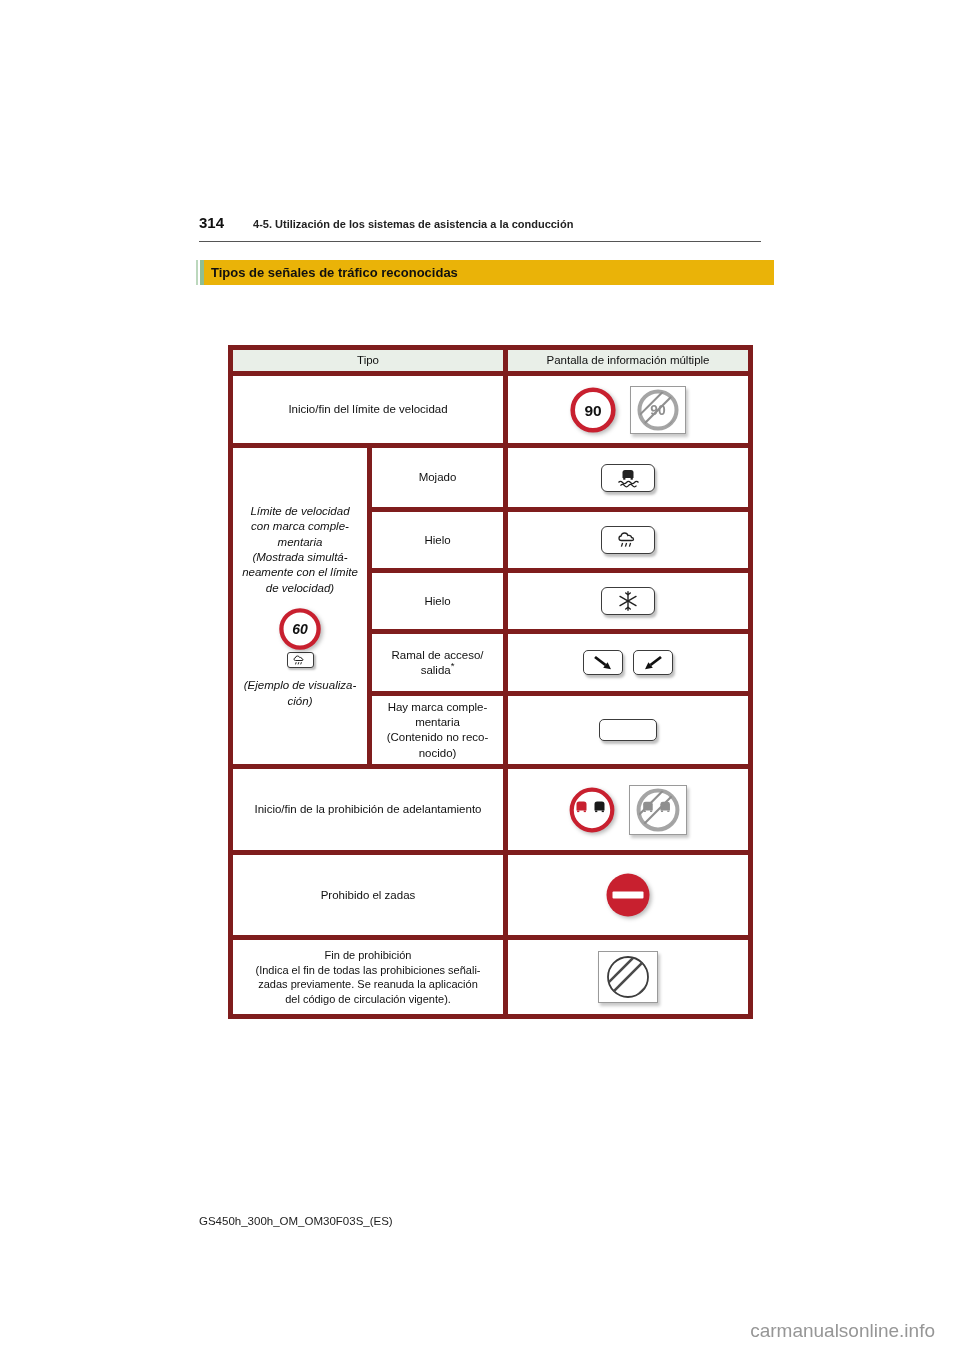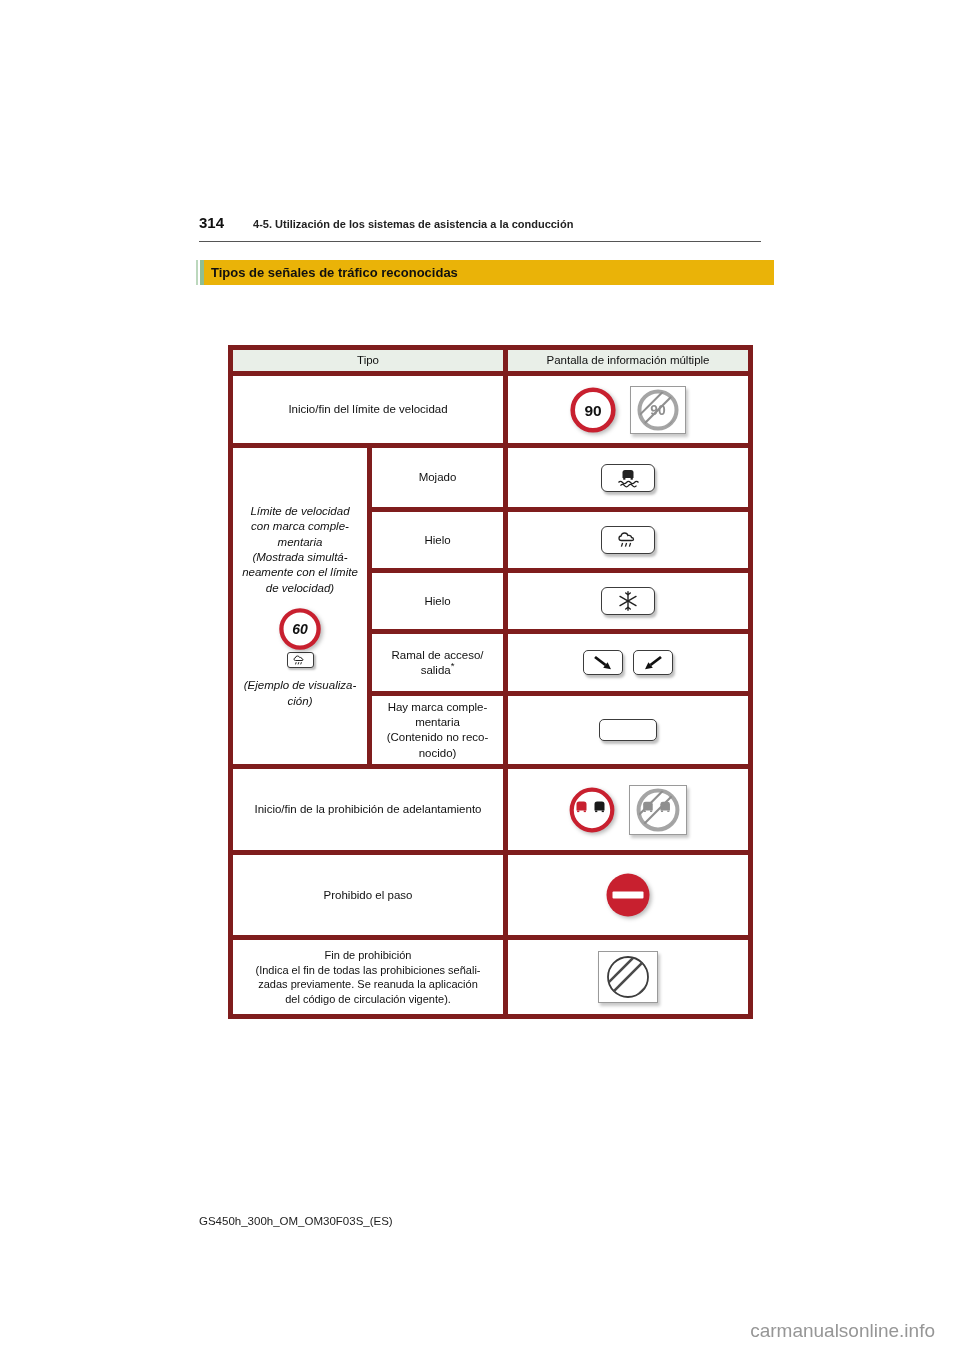--- a/index.html
+++ b/index.html
@@ -291,21 +291,21 @@
                 <line x1="0" y1="46" x2="46" y2="0"></line>
                 <line x1="15" y1="61" x2="61" y2="15"></line>
               </g>
             </svg>
           </span>
         </div>
       </td>
     </tr>
 
     <tr class="h85">
-      <td colspan="2">Prohibido el paso</td>
+      <td colspan="2">Prohibido el zadas</td>
       <td>
         <div class="icon-wrap">
           <svg class="shadow" width="48" height="48" viewBox="0 0 48 48">
             <circle cx="24" cy="24" r="21.5" fill="#c8202f"></circle>
             <rect x="8.5" y="20.6" width="31" height="6.8" rx="1" fill="#fff"></rect>
           </svg>
         </div>
       </td>
     </tr>
 

